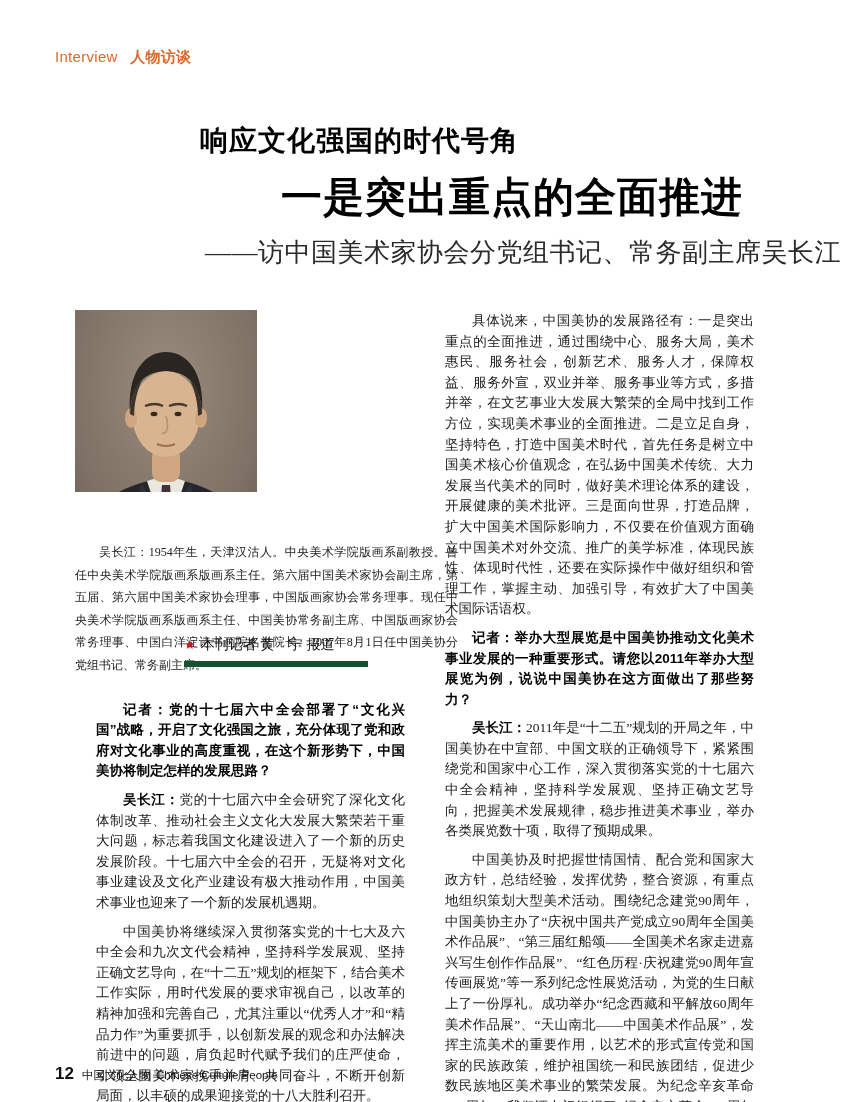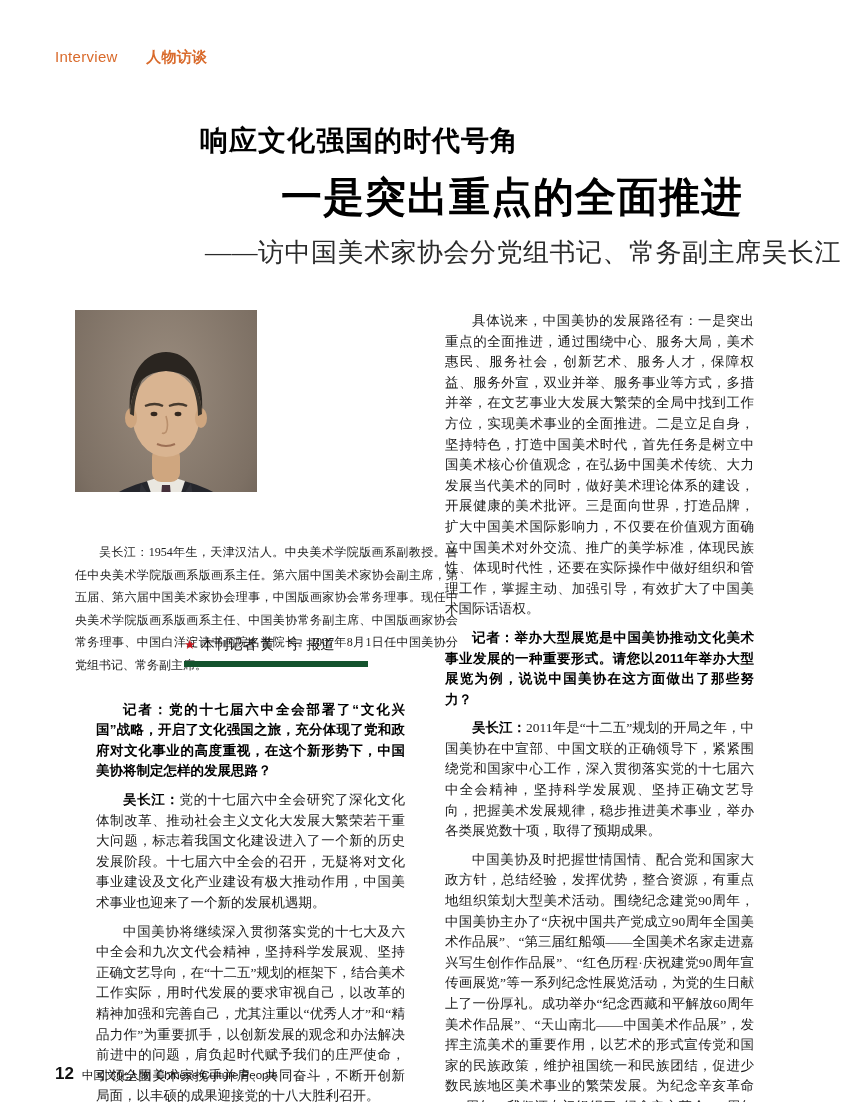--- a/index.html
+++ b/index.html
@@ -2,21 +2,21 @@
 <html><head>
 <meta charset="utf-8">
 <style>
   html,body{margin:0;padding:0;background:#ffffff;}
   .page{position:relative;width:846px;height:1102px;background:#ffffff;overflow:hidden;
         font-family:"Liberation Serif","DejaVu Serif",serif;color:#1a1a1a;}
 
   
   .section-header{position:absolute;left:55px;top:48px;font-family:"Liberation Sans","DejaVu Sans",sans-serif;
         font-size:15px;color:#d96a2b;letter-spacing:.3px;}
-  .section-header .zh{font-weight:700;margin-left:24px;}
+  .section-header .zh{font-weight:700;margin-left:8px;}
 
   
   .title-line{position:absolute;font-weight:700;color:#000;font-size:28px;line-height:1;
         font-family:"Liberation Serif","DejaVu Serif",serif;letter-spacing:1px;}
   .title-line.l1{left:200px;top:127px;}
   .title-line.l2{left:281px;top:177px;font-size:41px;}
   .subtitle{position:absolute;left:205px;top:235px;font-size:26px;color:#2b2b2b;letter-spacing:.5px;}
 
   
   .photo-bio{position:absolute;left:75px;top:310px;width:383px;display:flex;gap:11px;flex-direction:column;}

